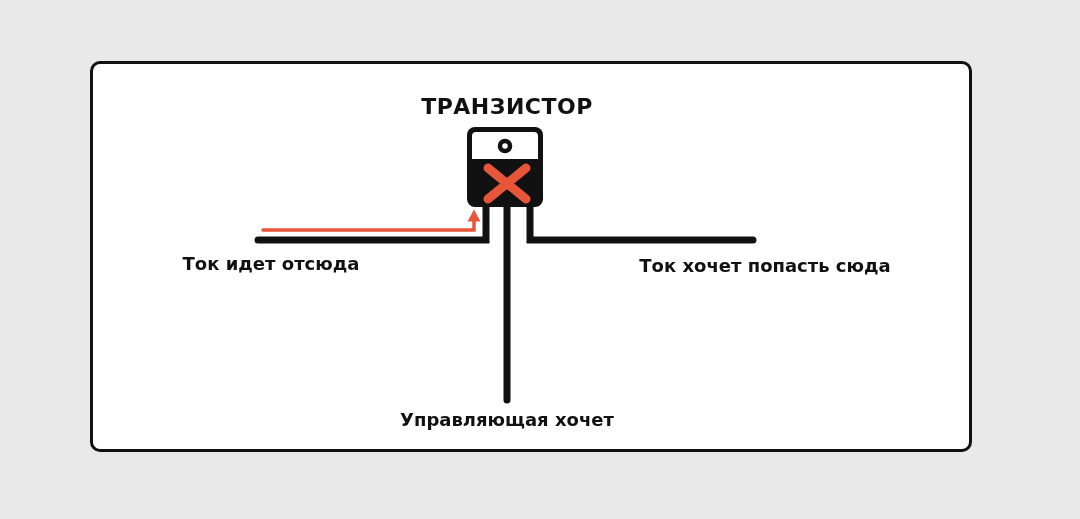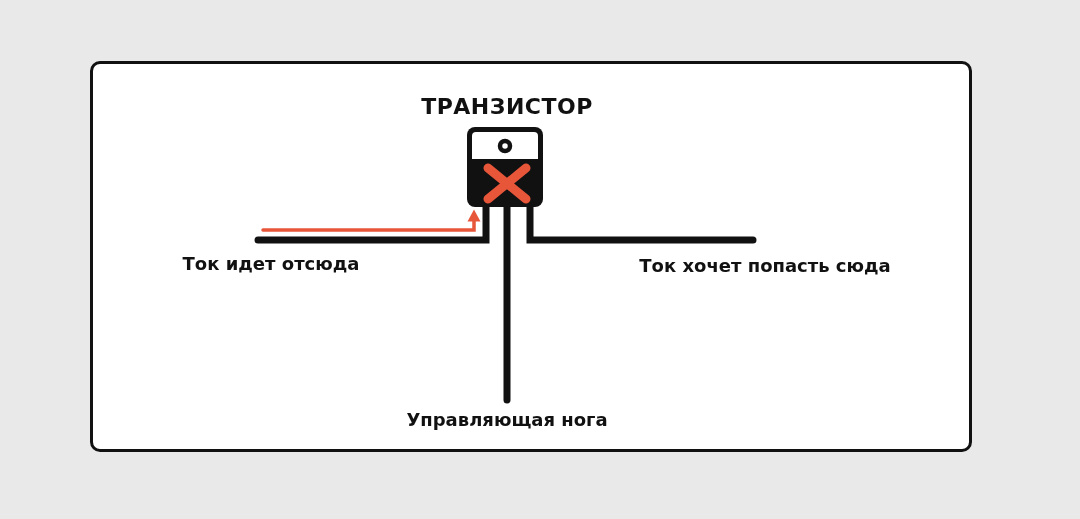--- a/index.html
+++ b/index.html
@@ -111,15 +111,15 @@
       <circle class="t-hole" cx="505" cy="146" r="5"></circle>
       <g class="x-mark">
         <line x1="488" y1="168" x2="526" y2="199"></line>
         <line x1="526" y1="168" x2="488" y2="199"></line>
       </g>
     </g>
   </svg>
 
   <div class="label label-right">Ток хочет попасть сюда</div>
   <div class="label label-left">Ток идет отсюда</div>
-  <div class="label label-bottom">Управляющая нога</div>
+  <div class="label label-bottom">Управляющая хочет</div>
 
 </div>
 
 </body></html>

